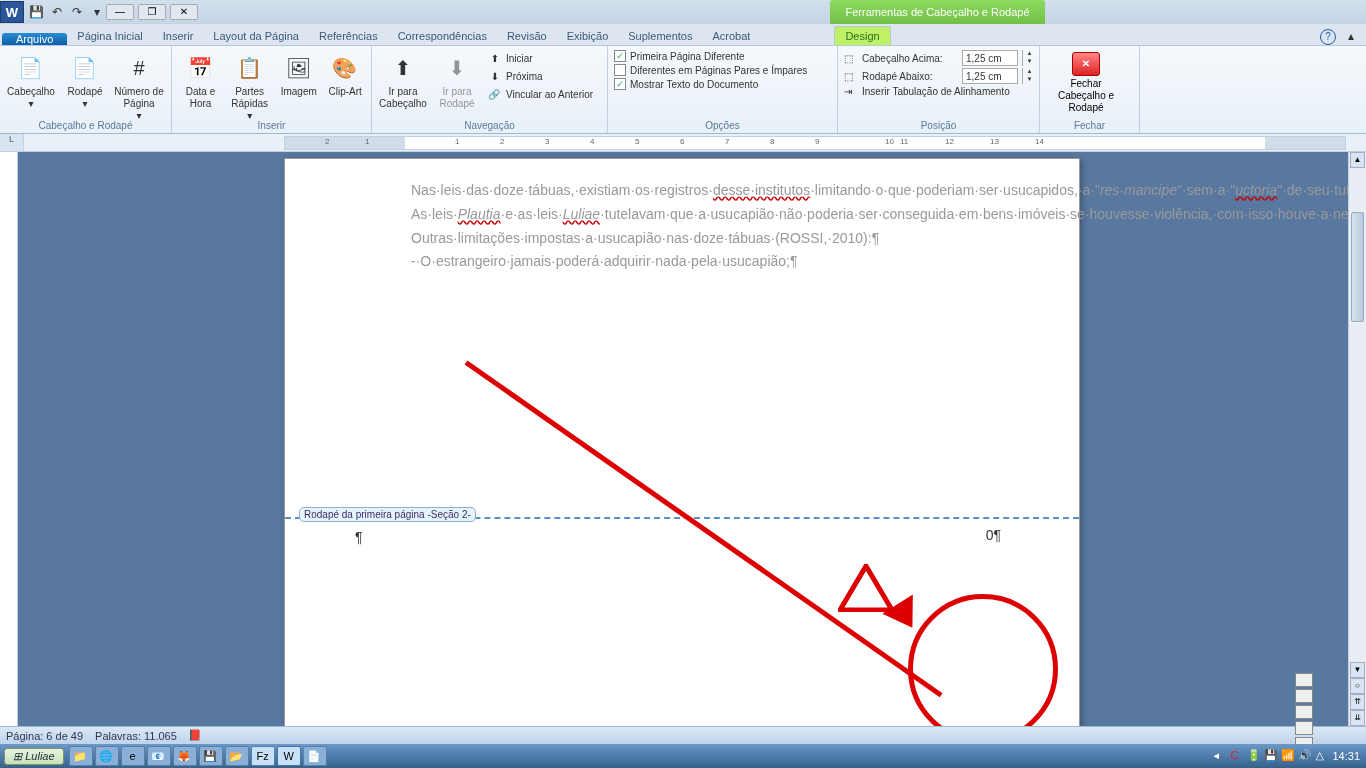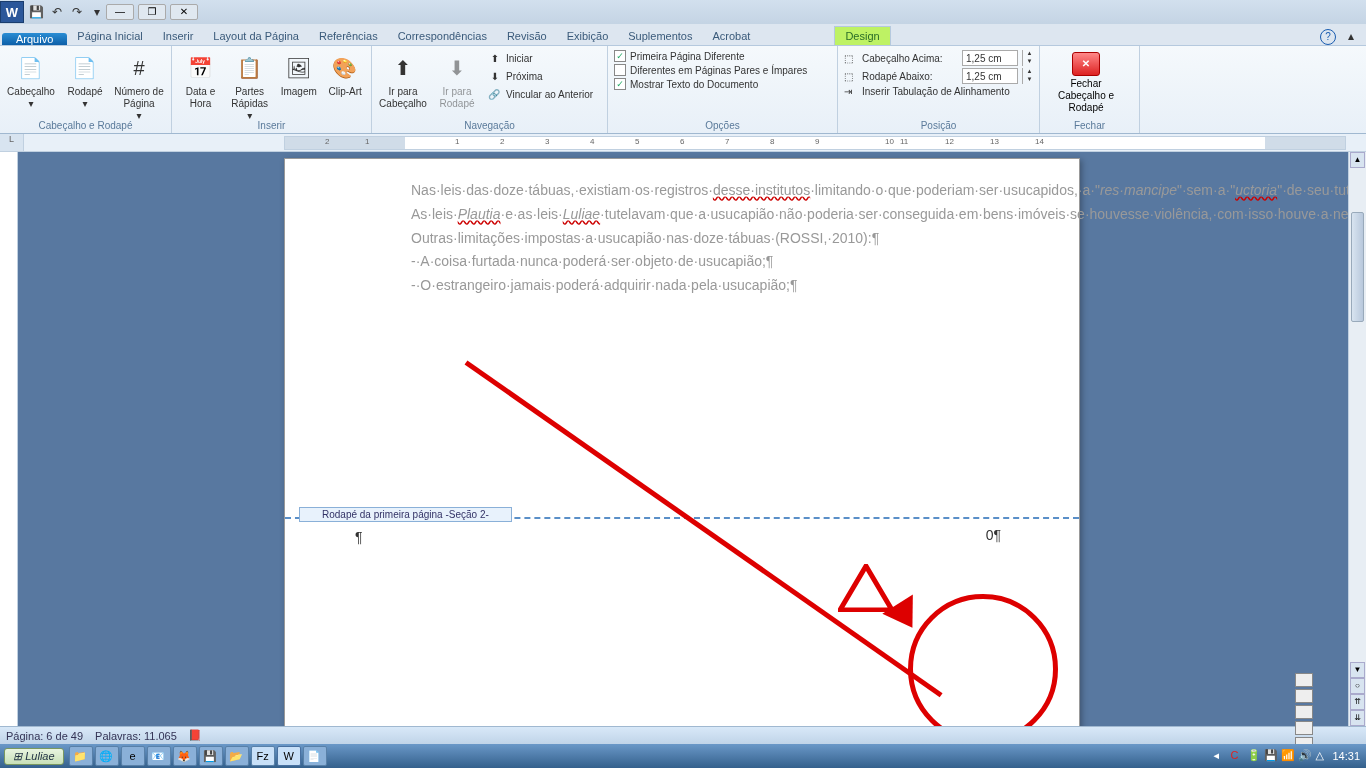--- a/index.html
+++ b/index.html
@@ -56,21 +56,21 @@
 .vruler { position: absolute; left: 0; top: 0; bottom: 0; width: 18px; background: white; border-right: 1px solid #c0d0e0; }
 .page { position: absolute; background: white; box-shadow: 2px 2px 6px rgba(0,0,0,0.3); border: 1px solid #999; }
 .page1 { left: 284px; top: 6px; width: 796px; height: 600px; }
 .doc-content { padding: 20px 70px; color: #999; font-family: Arial, sans-serif; font-size: 14px; line-height: 1.7; text-align: justify; }
 .doc-content .para { text-indent: 56px; margin-bottom: 0; }
 .wavy { text-decoration: underline wavy #c00; }
 .italic { font-style: italic; }
 
 
 .footer-sep { position: absolute; left: 0; right: 0; top: 358px; border-top: 2px dashed #5a8fc8; }
-.footer-tag { position: absolute; left: 14px; top: 348px; background: #e8f2fc; border: 1px solid #8ab0d8; font-size: 10px; color: #336; padding: 1px 22px; border-radius: 0; }
+.footer-tag { position: absolute; left: 14px; top: 348px; background: #e8f2fc; border: 1px solid #8ab0d8; font-size: 10px; color: #336; padding: 1px 4px; border-radius: 5px; }
 .footer-content { position: absolute; top: 370px; left: 0; right: 0; padding: 0 70px; color: #333; font-size: 14px; }
 .footer-pagenum { position: absolute; right: 78px; top: 368px; color: #333; font-size: 14px; }
 
 
 .annot { position: absolute; pointer-events: none; z-index: 100; }
 .circle { position: absolute; width: 150px; height: 150px; border: 5px solid #d00; border-radius: 50%; left: 908px; top: 442px; }
 .arrow-line { position: absolute; width: 580px; height: 5px; background: #d00; left: 466px; top: 208px; transform-origin: left center; transform: rotate(35deg); }
 .triangle { position: absolute; left: 838px; top: 412px; }
 .triangle svg { width: 56px; height: 48px; }
 
@@ -97,20 +97,21 @@
 <body>
 
 <div class="titlebar">
   <div class="word-icon">W</div>
   <div class="qat">
     <div class="qat-btn">💾</div>
     <div class="qat-btn">↶</div>
     <div class="qat-btn">↷</div>
     <div class="qat-btn">▾</div>
   </div>
+  <div class="context-tab">Ferramentas de Cabeçalho e Rodapé</div>
   <div class="win-controls">
     <div class="win-btn">—</div>
     <div class="win-btn">❐</div>
     <div class="win-btn">✕</div>
   </div>
 </div>
 
 <div class="tabrow">
   <div class="file-tab">Arquivo</div>
   <div class="tab">Página Inicial</div>
@@ -291,21 +292,20 @@
 </div>
 
 <div class="docarea">
   <div class="vruler"></div>
 
   <div class="page page1">
     <div class="doc-content">
       <p class="para">Nas·leis·das·doze·tábuas,·existiam·os·registros·<span class="wavy">desse·institutos</span>·limitando·o·que·poderiam·ser·usucapidos,·a·"<span class="italic">res·mancipe</span>"·sem·a·"<span class="italic wavy">uctoria</span>"·de·seu·tutor,·o·espaço·de·terreno·de·cinco·pés·que·separavam·os·imóveis·("")·e·o·espaço·livre·de·frente·dos·túmulos·e·das·urnas·(ROSSI,·2010).¶</p>
       <p class="para">As·leis·<span class="italic wavy">Plautia</span>·e·as·leis·<span class="italic wavy">Luliae</span>·tutelavam·que·a·usucapião·não·poderia·ser·conseguida·em·bens·imóveis·se·houvesse·violência,·com·isso·houve·a·necessidade·de·ter·justo·título·e·boa·fé·(ROSSI,·2010).¶</p>
       <p class="para">Outras·limitações·impostas·a·usucapião·nas·doze·tábuas·(ROSSI,·2010):¶</p>
-      <p class="para">-·A·coisa·furtada·nunca·poderá·ser·objeto·de·usucapião;¶</p>
       <p class="para">-·O·estrangeiro·jamais·poderá·adquirir·nada·pela·usucapião;¶</p>
     </div>
     <div class="footer-sep"></div>
     <div class="footer-tag">Rodapé da primeira página -Seção 2-</div>
     <div class="footer-content">
       <span>¶</span>
     </div>
     <div class="footer-pagenum">0¶</div>
   </div>
 

